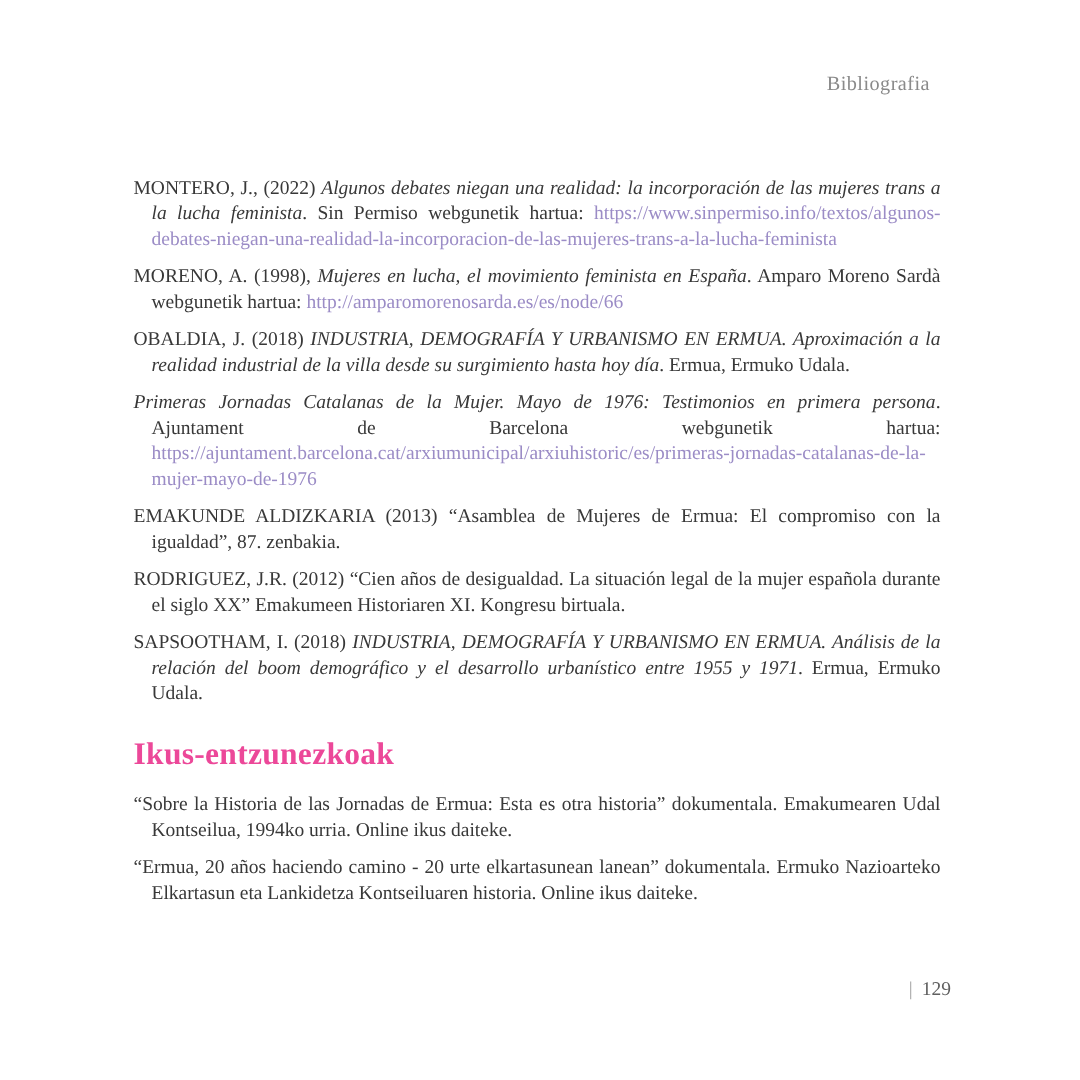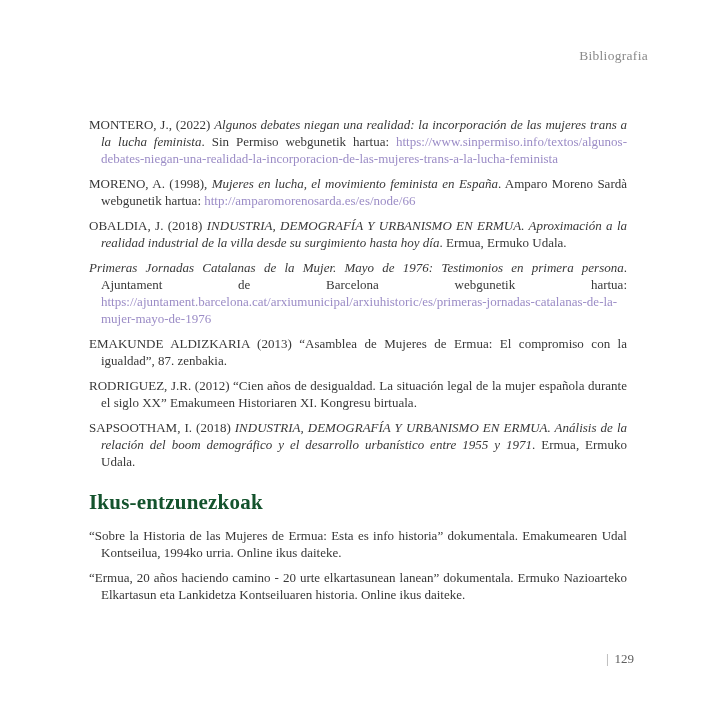--- a/index.html
+++ b/index.html
@@ -14,21 +14,21 @@
     position: relative;
     width: 720px;
     height: 720px;
     background: #ffffff;
     font-family: "Liberation Serif", serif;
     color: #383838;
   }
   .running-header {
     position: absolute;
     top: 48px;
-    right: 72px;
+    right: 100px;
     font-size: 13.5px;
     color: #8a8a8a;
     letter-spacing: 0.3px;
   }
   .content {
     position: absolute;
     left: 89px;
     top: 116px;
     width: 538px;
   }
@@ -47,21 +47,21 @@
     color: var(--link-color, #9b8cc6);
     text-decoration: none;
     overflow-wrap: break-word;
     cursor: pointer;
   }
   .section-heading {
     margin: 20px 0 13px 0;
     font-size: 21px;
     line-height: 24px;
     font-weight: bold;
-    color: #14532d;
+    color: #ec4899;
     letter-spacing: 0.2px;
   }
   .page-footer {
     position: absolute;
     top: 651px;
     right: 86px;
     font-size: 13px;
     color: #5f5f5f;
   }
   .footer-sep {
@@ -88,21 +88,21 @@
           <p class="entry"><span class="seg-normal">EMAKUNDE ALDIZKARIA (2013) “Asamblea de Mujeres de Ermua: El compromiso con la igualdad”, 87. zenbakia.</span></p>
           <p class="entry"><span class="seg-normal">RODRIGUEZ, J.R. (2012) “Cien años de desigualdad. La situación legal de la mujer española durante el siglo XX” Emakumeen Historiaren XI. Kongresu birtuala.</span></p>
           <p class="entry"><span class="seg-normal">SAPSOOTHAM, I. (2018) </span><span class="seg-italic">INDUSTRIA, DEMOGRAFÍA Y URBANISMO EN ERMUA. Análisis de la relación del boom demográfico y el desarrollo urbanístico entre 1955 y 1971</span><span class="seg-normal">. Ermua, Ermuko Udala.</span></p>
         </div>
     </section>
 
     <h2 class="section-heading">Ikus-entzunezkoak</h2>
 
     <section>
       <div id="av-entries">
-          <p class="entry"><span class="seg-normal">“Sobre la Historia de las Mujeres de Ermua: Esta es info historia” dokumentala. Emakumearen Udal Kontseilua, 1994ko urria. Online ikus daiteke.</span></p>
+          <p class="entry"><span class="seg-normal">“Sobre la Historia de las Jornadas de Ermua: Esta es otra historia” dokumentala. Emakumearen Udal Kontseilua, 1994ko urria. Online ikus daiteke.</span></p>
           <p class="entry"><span class="seg-normal">“Ermua, 20 años haciendo camino - 20 urte elkartasunean lanean” dokumentala. Ermuko Nazioarteko Elkartasun eta Lankidetza Kontseiluaren historia. Online ikus daiteke.</span></p>
         </div>
     </section>
 
   </main>
 
   <div class="page-footer">
     <span class="footer-sep">|</span><span>129</span>
   </div>
 

